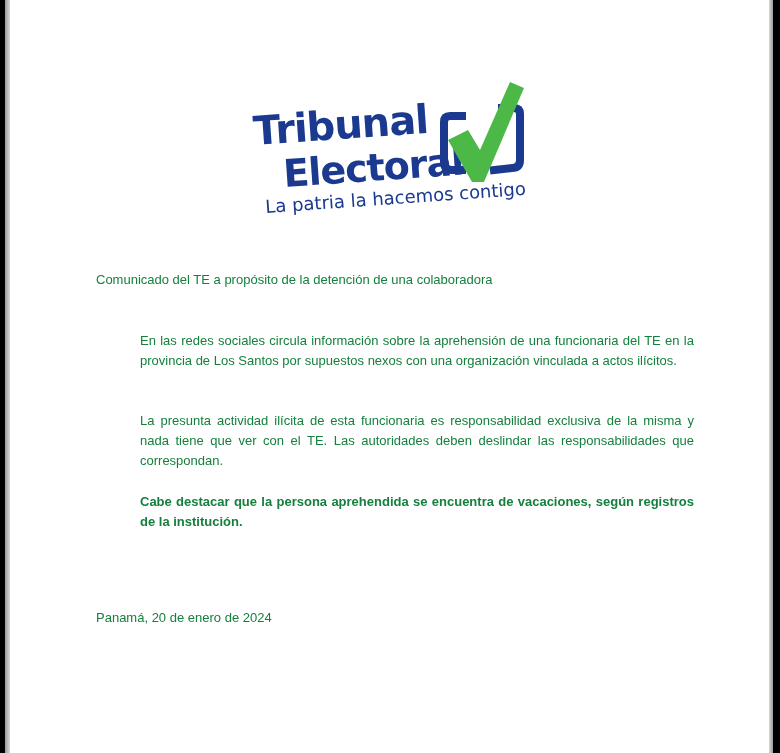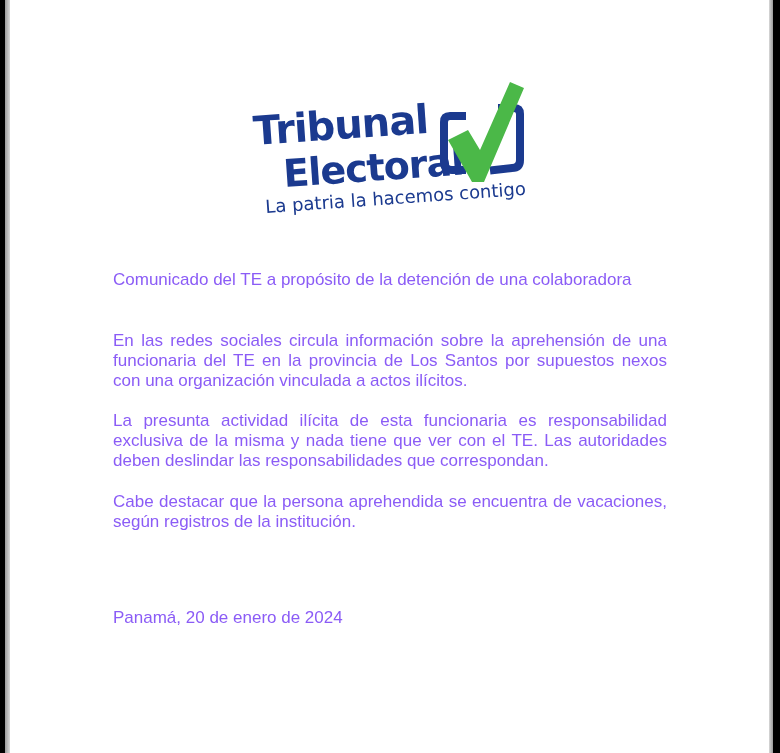--- a/index.html
+++ b/index.html
@@ -20,27 +20,27 @@
     }
     .logo-w1 { left: 5px; top: 30px; font-size: 40px; }
     .logo-w2 { left: 35px; top: 74px; font-size: 38px; }
     .logo-tag {
       position: absolute; left: 16px; top: 118px; font-family: "DejaVu Sans", sans-serif;
       font-size: 18px; color: #1b3a8f; transform: rotate(-4deg); transform-origin: left bottom; white-space: nowrap;
     }
     .logo-mark { position: absolute; left: 190px; top: 0px; width: 90px; height: 112px; }
 
     .doc-text {
-      position: absolute; left: 113px; width: 554px; font-size: 17px; line-height: 20px; color: #8b5cf6;
+      position: absolute; left: 96px; width: 554px; font-size: 13px; line-height: 20px; color: #15803d;
     }
-    .justify { text-align: justify; text-align-last: left; }
+    .justify { text-align: justify; text-align-last: left; margin-left: 44px; }
     .title { top: 270px; }
     .p1 { top: 331px; }
     .p2 { top: 411px; }
-    .p3 { top: 492px; }
+    .p3 { top: 492px; font-weight: bold; }
     .dateline { top: 608px; }
   </style>
 </head>
 <body>
 
 <div class="edge-left"></div>
 <div class="edge-left-gray"></div>
 <div class="edge-right"></div>
 <div class="edge-right-gray"></div>
 

